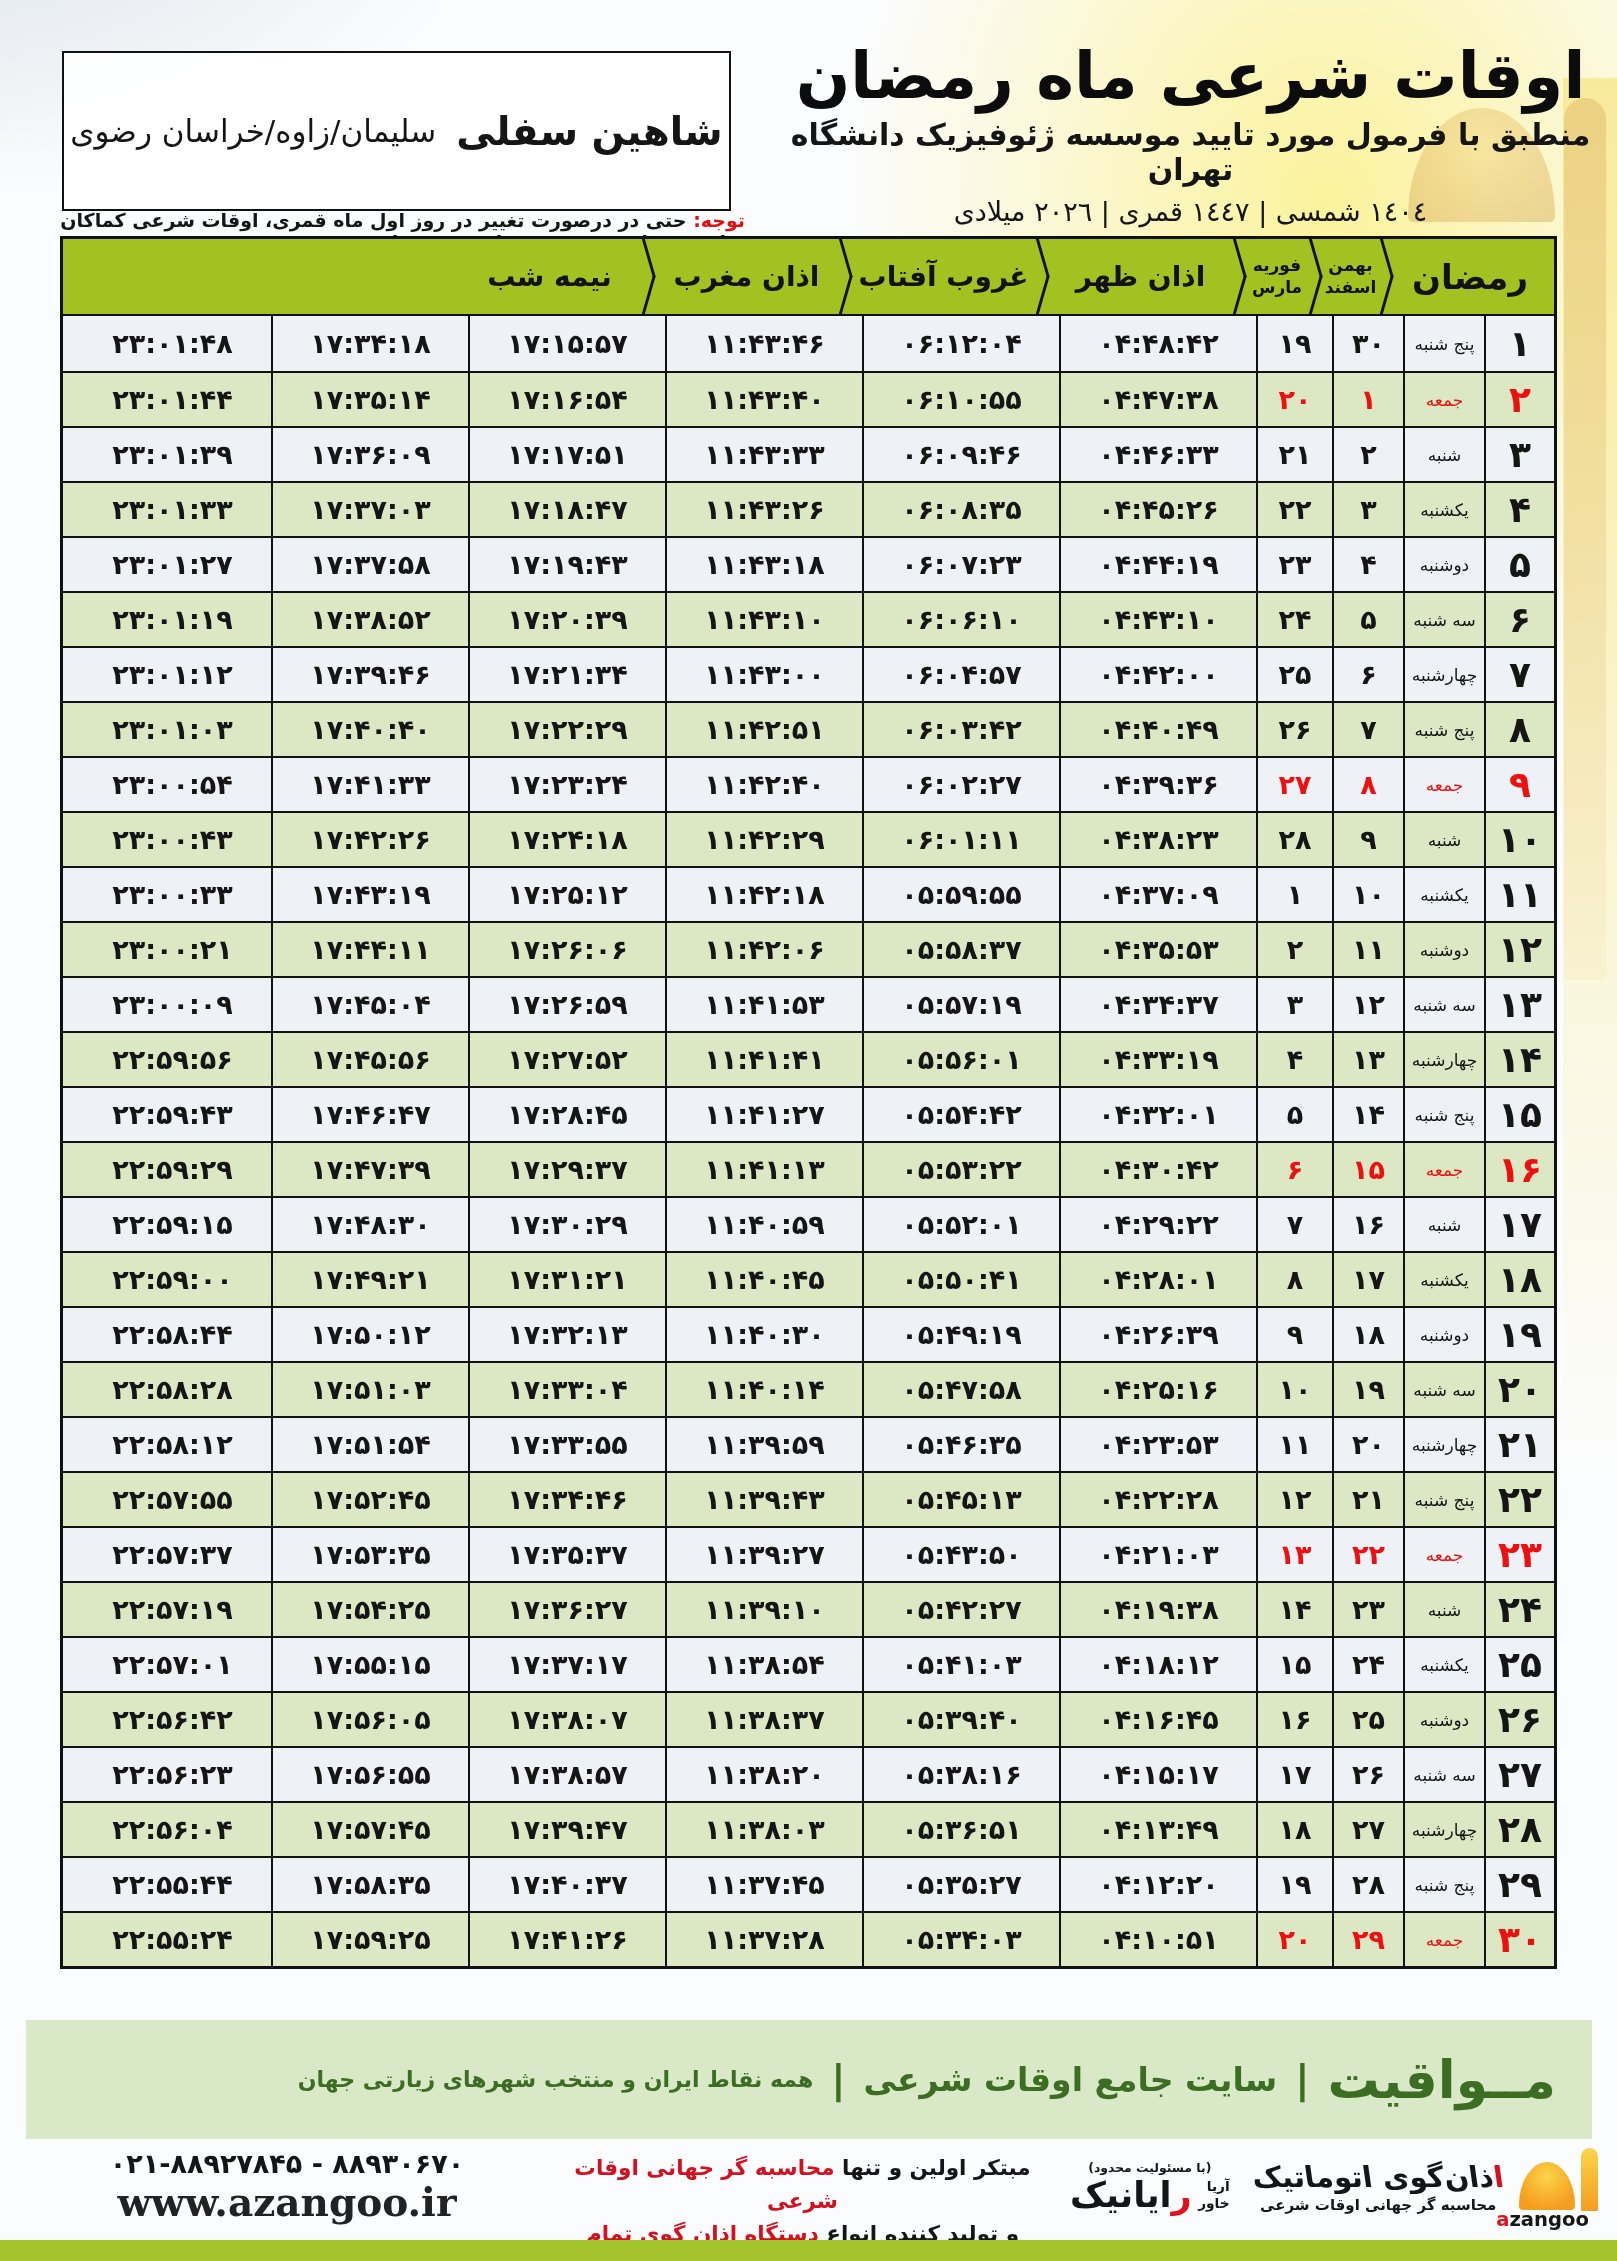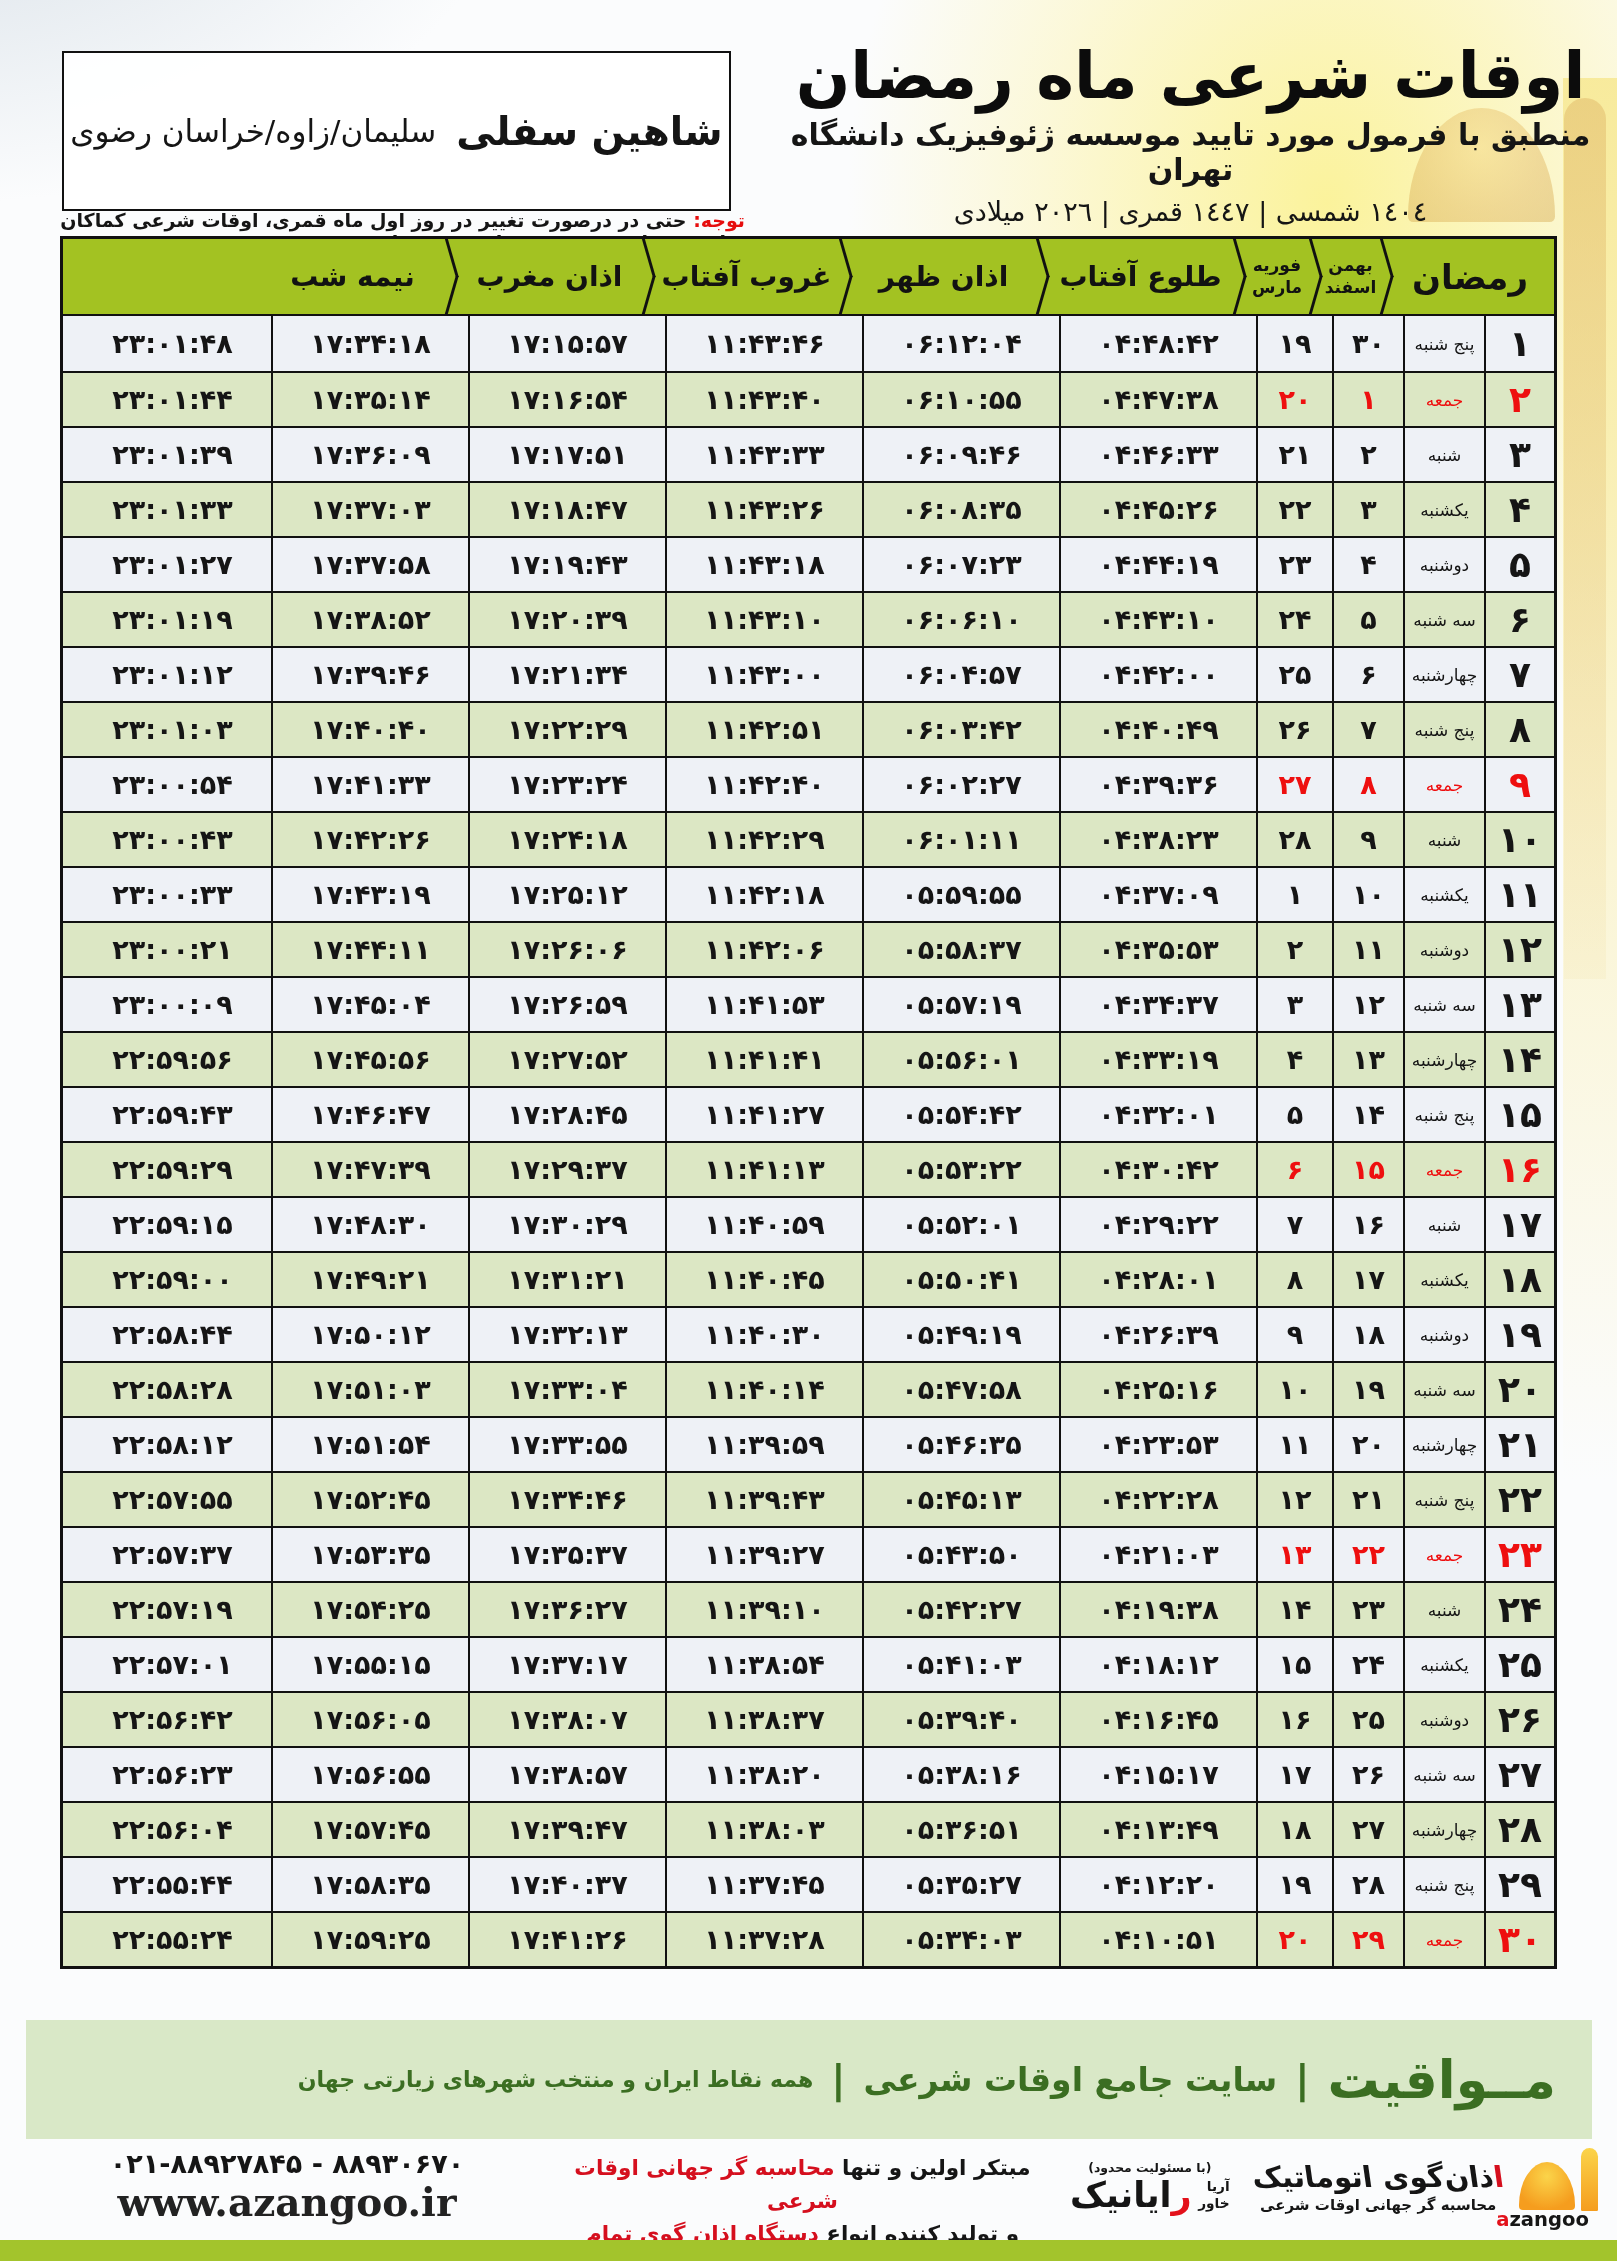--- a/index.html
+++ b/index.html
@@ -156,23 +156,20 @@
       </div>
     <div class="th th-small w-jal">
       <span>بهمن</span>
         <span>اسفند</span>
     </div>
     <div class="th th-small w-greg">
       <span>فوریه</span>
         <span>مارس</span>
     </div>
     <div class="th th-time w-time">
-        <span>طلوع آفتاب</span>
-      </div>
-    <div class="th th-time w-time">
         <span>اذان ظهر</span>
       </div>
     <div class="th th-time w-time">
         <span>غروب آفتاب</span>
       </div>
     <div class="th th-time w-time">
         <span>اذان مغرب</span>
       </div>
     <div class="th th-time w-time">
         <span>نیمه شب</span>

